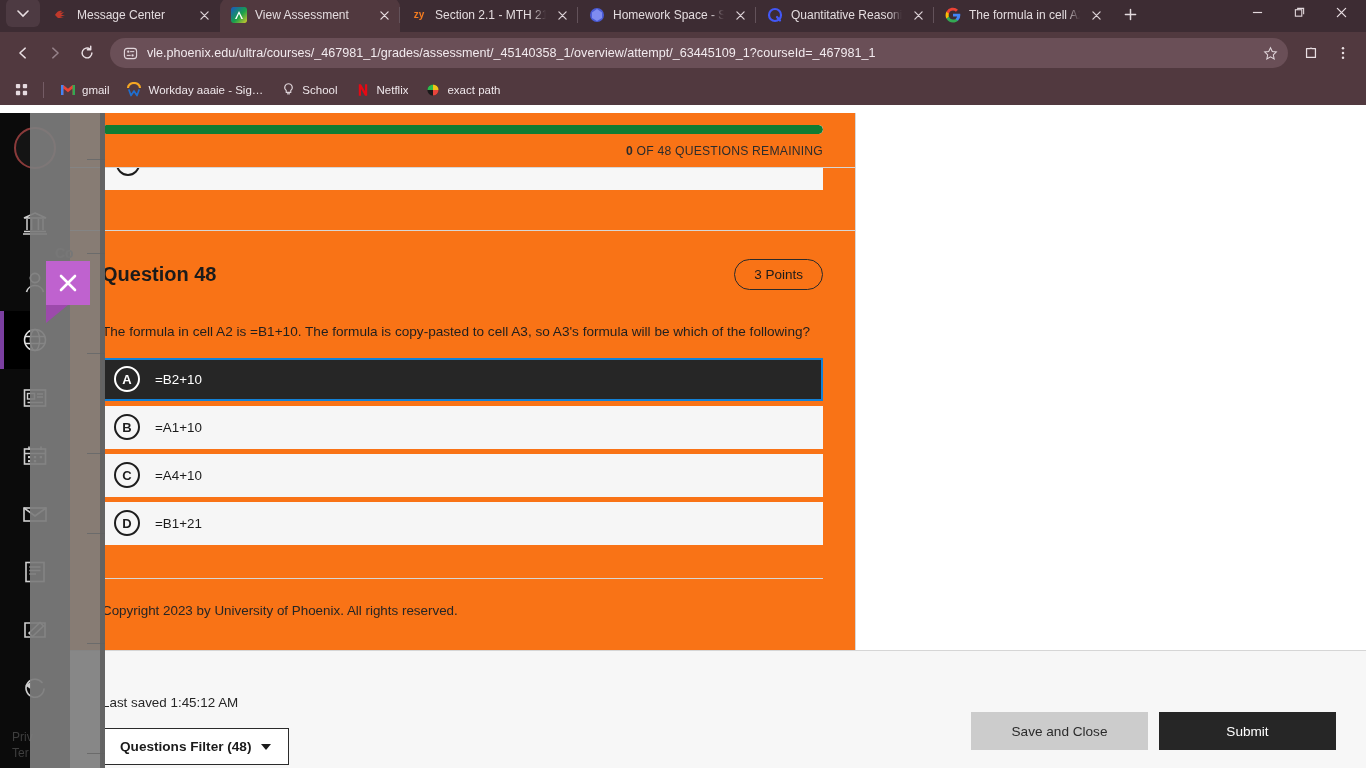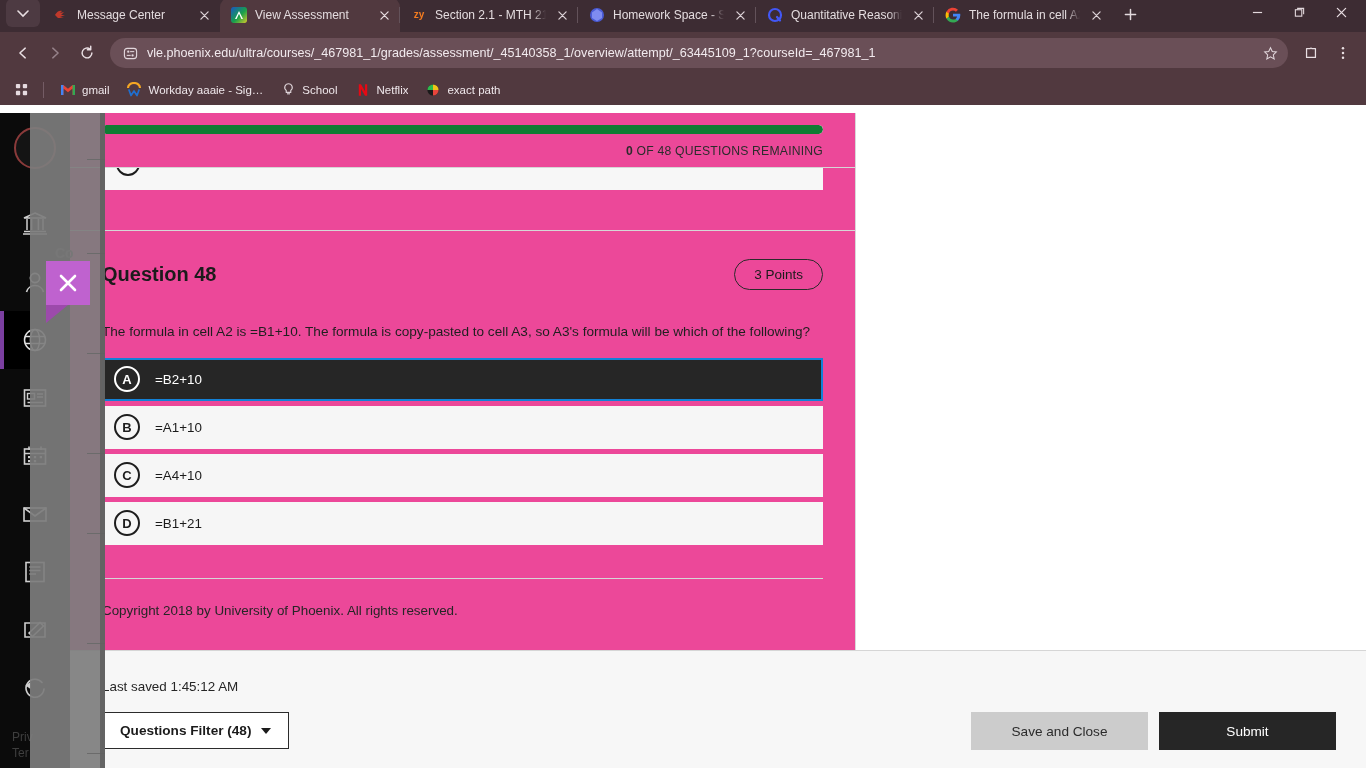--- a/index.html
+++ b/index.html
@@ -163,21 +163,21 @@
   .close-tag svg { width: 20px; height: 20px; }
   .close-tag::after {
     content: ""; position: absolute; left: 0; top: 44px;
     border-left: 22px solid #9c4aab; border-right: 22px solid transparent;
     border-bottom: 18px solid transparent;
   }
 
   
   .assess {
     position: absolute; left: 70px; top: 0; width: 786px; height: 655px;
-    background: #ec4899; border-right: 1px solid #d8d8d8;
+    background: #f97316; border-right: 1px solid #d8d8d8;
   }
   .right-pane {
     position: absolute; left: 946px; top: 0; width: 420px; height: 537px;
     background: #fff;
   }
 
   .progress-wrap { padding: 12px 32px 0 32px; }
   .progress-track {
     height: 9px; border-radius: 5px; background: #e4e4e4; overflow: hidden;
   }
@@ -231,21 +231,21 @@
   .opt.selected .opt-text { color: #fff; }
 
   .copyright-sep { margin: 33px 32px 0 32px; height: 1px; background: #d6d6d6; }
   .copyright { margin: 24px 32px 0 32px; font-size: 13.4px; color: #262626; }
 
   
   .footer {
     position: absolute; left: 70px; top: 537px; width: 1296px; height: 118px;
     background: #f7f7f7; border-top: 1px solid #d6d6d6;
   }
-  .footer-left { position: absolute; left: 32px; top: 0; }
+  .footer-left { position: absolute; left: 32px; top: 16px; }
   .lastsaved { font-size: 13.4px; color: #262626; padding-top: 28px; }
   .qfilter {
     margin-top: 18px; border: 1px solid #2b2b2b; background: #fff;
     padding: 10px 17px; font-size: 13.6px; font-weight: bold;
     color: #1b1b1b; display: inline-flex; align-items: center;
     gap: 10px; cursor: pointer;
   }
   .caret {
     width: 0; height: 0; border-left: 5px solid transparent;
     border-right: 5px solid transparent; border-top: 6px solid #1b1b1b;
@@ -664,21 +664,21 @@
           <span class="letter">C</span>
           <span class="opt-text">=A4+10</span>
         </div>
         <div class="opt">
           <span class="letter">D</span>
           <span class="opt-text">=B1+21</span>
         </div>
       </div>
 
       <div class="copyright-sep"></div>
-      <div class="copyright">Copyright 2018 by University of Phoenix. All rights reserved.</div>
+      <div class="copyright">Copyright 2023 by University of Phoenix. All rights reserved.</div>
     </div>
 
     <div class="right-pane"></div>
 
     <div class="footer">
       <div class="footer-left">
         <div class="lastsaved">Last saved 1:45:12 AM</div>
         <div class="qfilter">
           <span>Questions Filter (48)</span>
           <span class="caret"></span>

